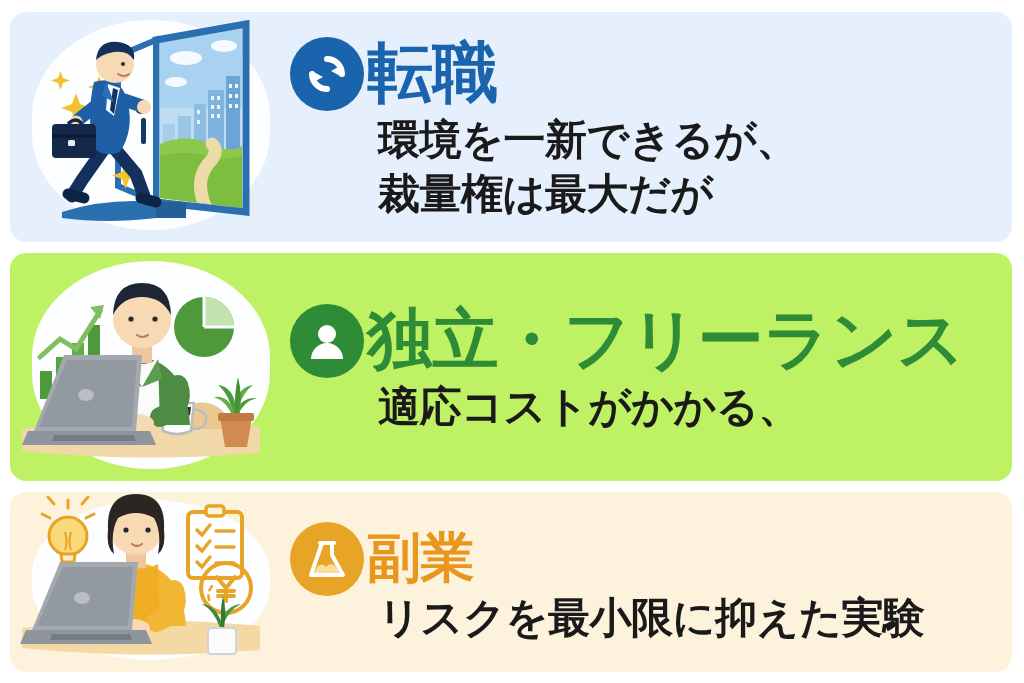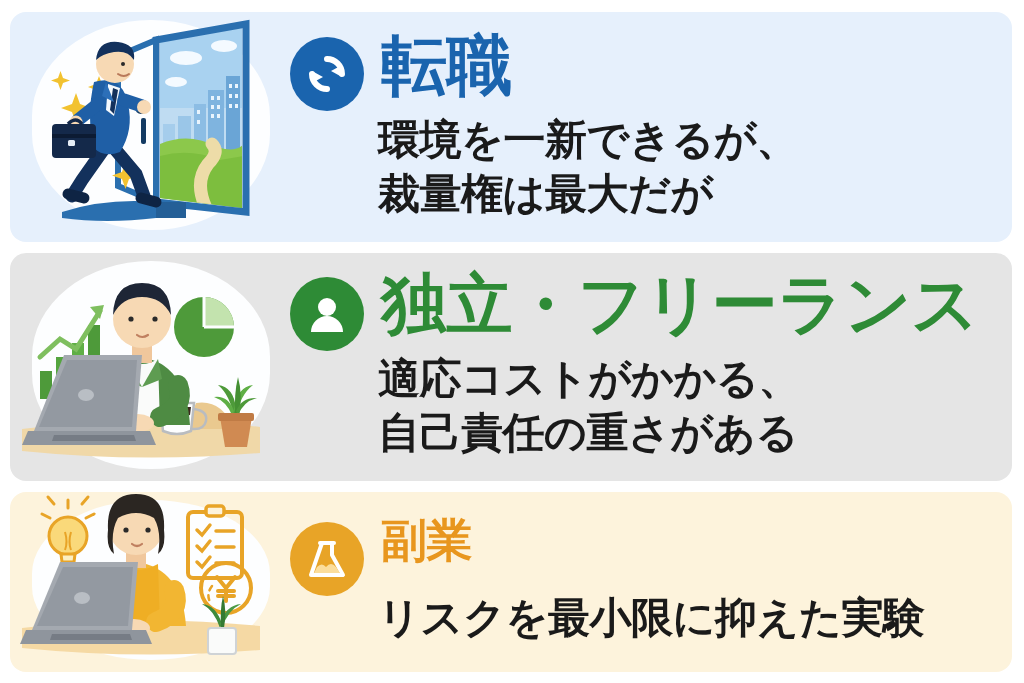--- a/index.html
+++ b/index.html
@@ -23,21 +23,21 @@
     position: absolute;
     left: 10px;
     width: 1002px;
     border-radius: 16px;
     box-sizing: border-box;
     overflow: hidden;
     display: flex;
     align-items: center;
   }
   #panel-0 { top: 12px;  height: 230px; background: #E6F0FC; }
-  #panel-1 { top: 253px; height: 228px; background: #e5e5e5; font-family: Liberation Serif, serif; }
+  #panel-1 { top: 253px; height: 228px; background: #bef264; }
   #panel-2 { top: 492px; height: 180px; background: #FDF3DC; }
 
   
   .illus {
     position: relative;
     width: 276px;
     height: 100%;
     flex: 0 0 276px;
   }
   .illus-blob {
@@ -57,22 +57,22 @@
     position: relative;
     flex: 1 1 auto;
     height: 100%;
     padding-left: 4px;
     display: flex;
     flex-direction: column;
     justify-content: center;
   }
   .headrow {
     display: flex;
-    align-items: flex-start;
-    gap: 17px;
+    align-items: center;
+    gap: 3px;
   }
   .badge {
     flex: 0 0 auto;
     width: 74px;
     height: 74px;
     border-radius: 50%;
     display: flex;
     align-items: center;
     justify-content: center;
     margin-top: 4px;
@@ -95,21 +95,21 @@
     letter-spacing: -0.5px;
   }
   .desc .line { display: block; white-space: nowrap; }
   #panel-0 .heading { color: #1A64AE; }
   #panel-0 .badge   { background: #1A64AE; }
   #panel-1 .heading { color: #2E8B36; }
   #panel-1 .badge   { background: #2E8B36; }
   #panel-2 .heading { color: #E8961E; }
   #panel-2 .badge   { background: #E8A427; }
   #panel-2 .desc { margin-top: -4px; font-family: Liberation Serif, serif; }
-  #panel-2 .heading { font-size: 46px; }
+  #panel-2 .heading { font-size: 54px; }
 </style>
 </head>
 <body>
 
 <div id="infographic">
 
   <div class="panel" id="panel-0">
 
     <div class="illus">
       <div class="illus-blob"></div>
@@ -306,21 +306,20 @@
         <span class="badge">
           <svg viewBox="0 0 48 48" aria-hidden="true">
             <circle cx="24" cy="17" r="9" fill="#ffffff"></circle>
             <path d="M8 42 a16 16 0 0 1 32 0 Z" fill="#ffffff"></path>
           </svg>
         </span>
         <span class="heading">独立・フリーランス</span>
       </div>
       <div class="desc">
         <span class="line">適応コストがかかる、</span>
-        <span class="line">自己責任の重さがある</span>
       </div>
     </div>
   </div>
 
   <div class="panel" id="panel-2">
 
     <div class="illus">
       <div class="illus-blob"></div>
       <div class="svgwrap">
         <svg viewBox="0 0 276 180" preserveAspectRatio="xMidYMid meet">

